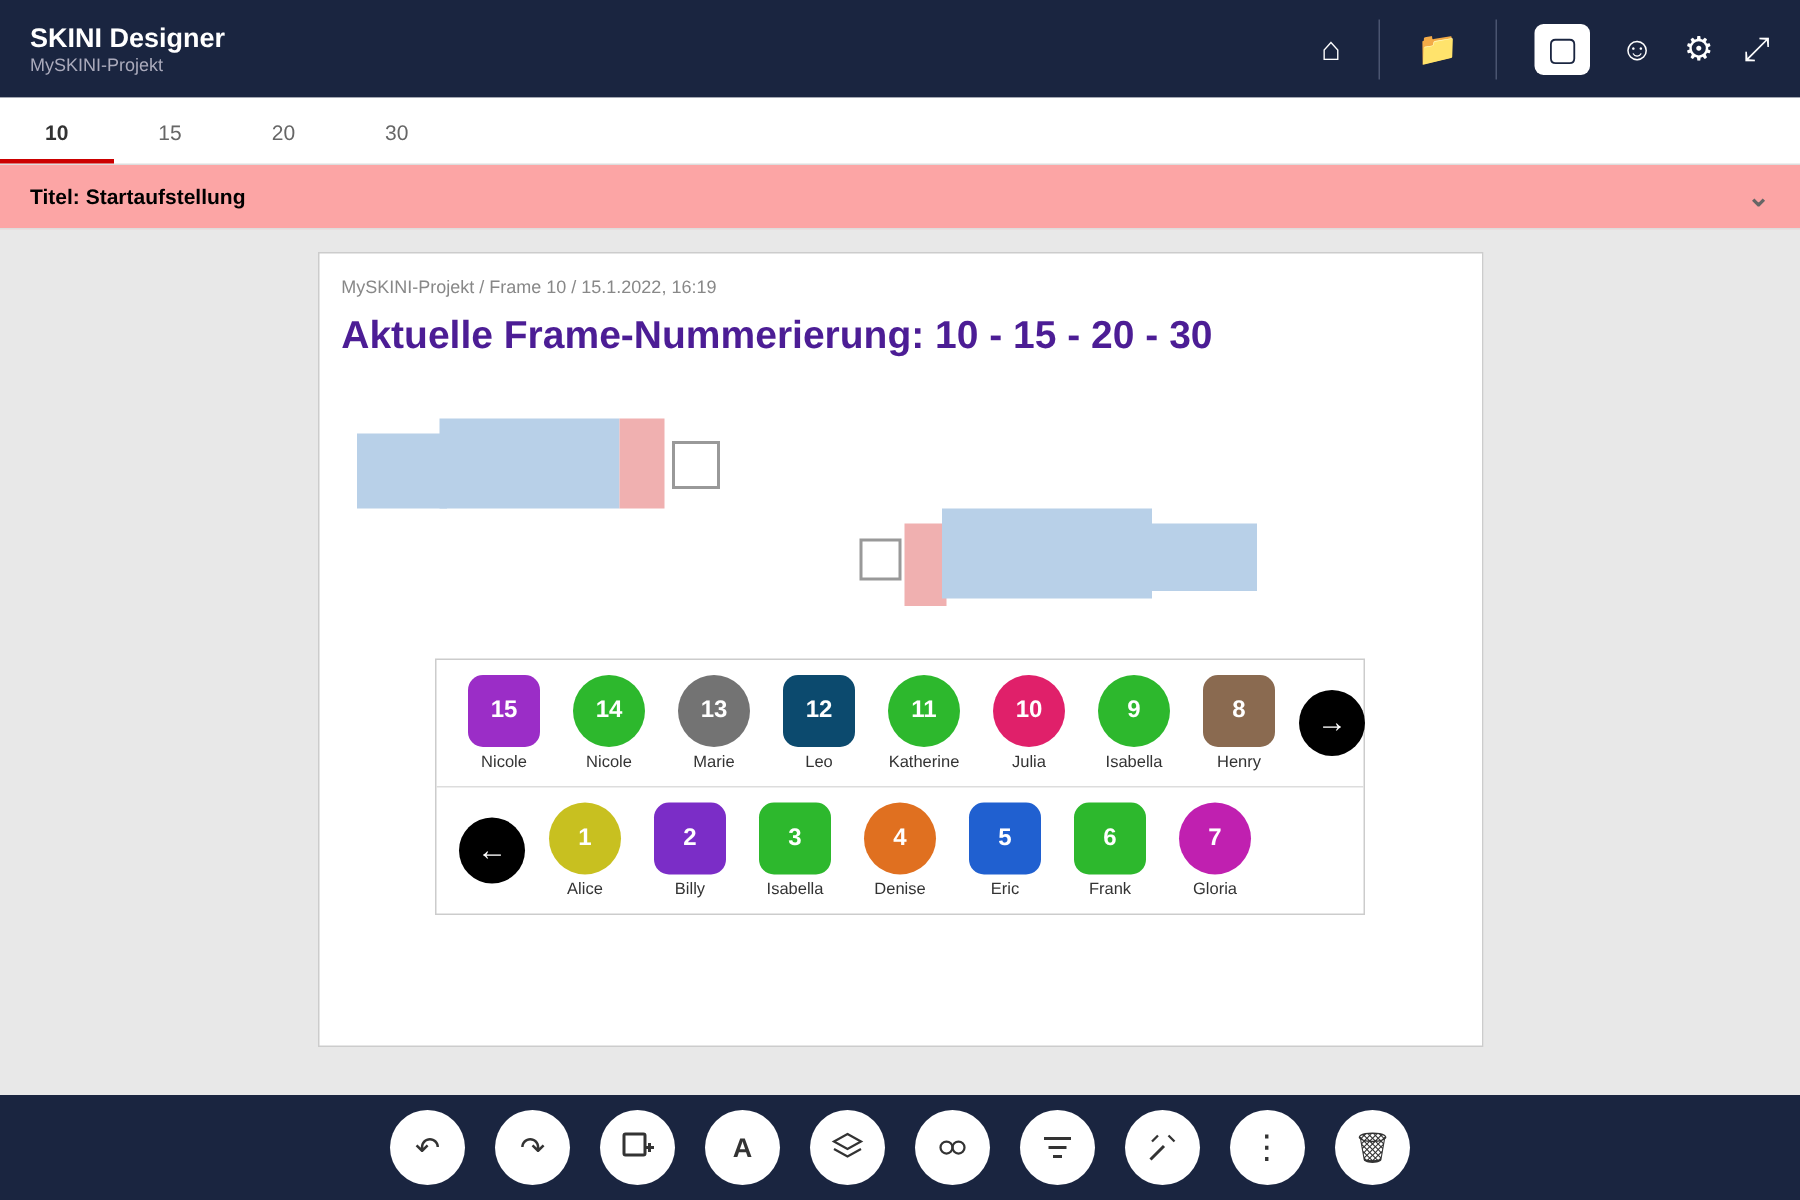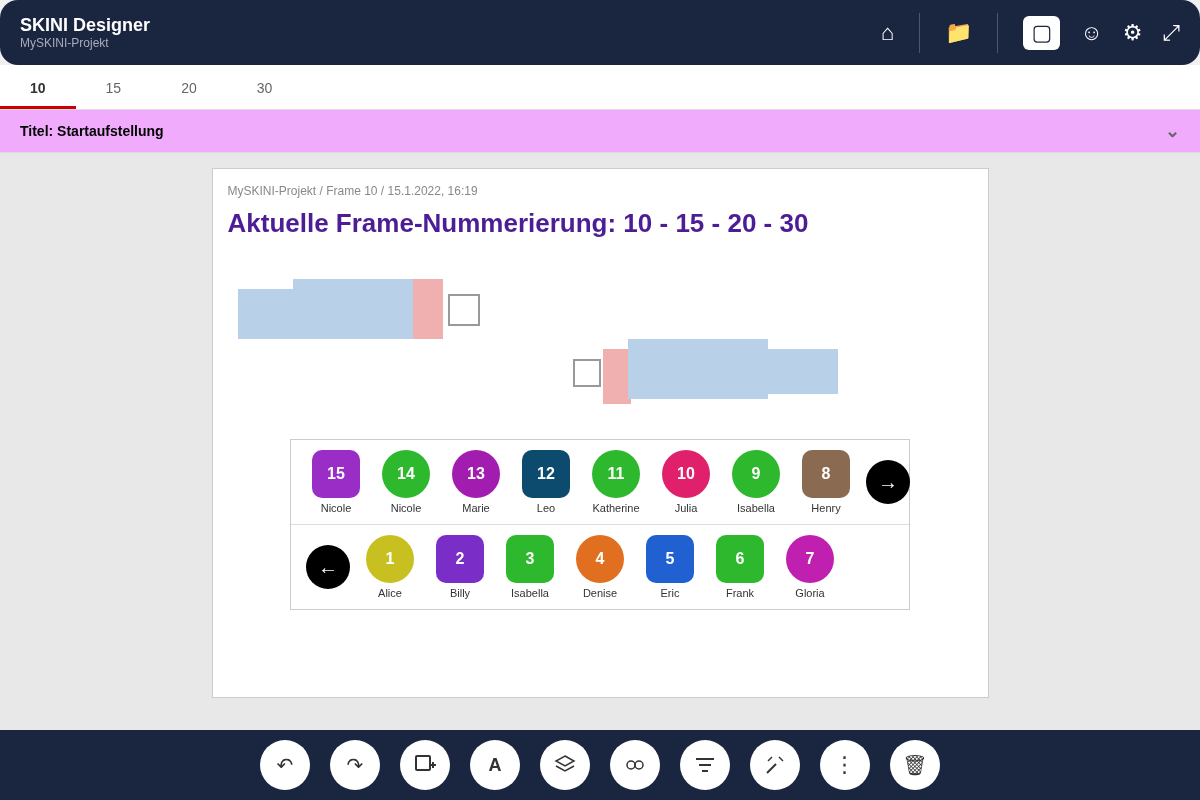--- a/index.html
+++ b/index.html
@@ -6,21 +6,20 @@
     body { font-family: Arial, sans-serif; background: #f0f0f0; width: 1200px; height: 800px; overflow: hidden; }
 
     
     .header {
       background: #1a2540;
       height: 65px;
       display: flex;
       align-items: center;
       padding: 0 20px;
       color: white;
-      border-radius: 18px;
     }
     .header-title { flex: 1; }
     .header-title h1 { font-size: 18px; font-weight: bold; }
     .header-title p { font-size: 12px; color: #aab; }
     .header-icons { display: flex; align-items: center; gap: 20px; }
     .header-icon { color: white; font-size: 22px; cursor: pointer; }
     .header-icon.active { background: white; color: #1a2540; border-radius: 6px; padding: 4px 8px; }
     .header-divider { width: 1px; height: 40px; background: #4a5570; margin: 0 5px; }
 
     
@@ -35,21 +34,21 @@
       padding: 10px 30px;
       font-size: 14px;
       color: #666;
       cursor: pointer;
       border-bottom: 3px solid transparent;
     }
     .tab.active { border-bottom: 3px solid #c00; color: #333; font-weight: bold; }
 
     
     .titel-bar {
-      background: #f0abfc;
+      background: #fca5a5;
       border-bottom: 1px solid #ddd;
       padding: 10px 20px;
       display: flex;
       align-items: center;
       justify-content: space-between;
       font-size: 14px;
     }
     .titel-bar span { font-weight: bold; }
     .canvas-area {
       background: white;
@@ -230,21 +229,21 @@
 
           <div class="player-item">
             <div class="player-badge" style="background:#9b2dc7;">15</div>
             <span class="player-name">Nicole</span>
           </div>
           <div class="player-item">
             <div class="player-badge circle" style="background:#2db82d;">14</div>
             <span class="player-name">Nicole</span>
           </div>
           <div class="player-item">
-            <div class="player-badge circle" style="background:#a21caf;">13</div>
+            <div class="player-badge circle" style="background:#737373;">13</div>
             <span class="player-name">Marie</span>
           </div>
           <div class="player-item">
             <div class="player-badge" style="background:#0c4a6e;">12</div>
             <span class="player-name">Leo</span>
           </div>
           <div class="player-item">
             <div class="player-badge circle" style="background:#2db82d;">11</div>
             <span class="player-name">Katherine</span>
           </div>

